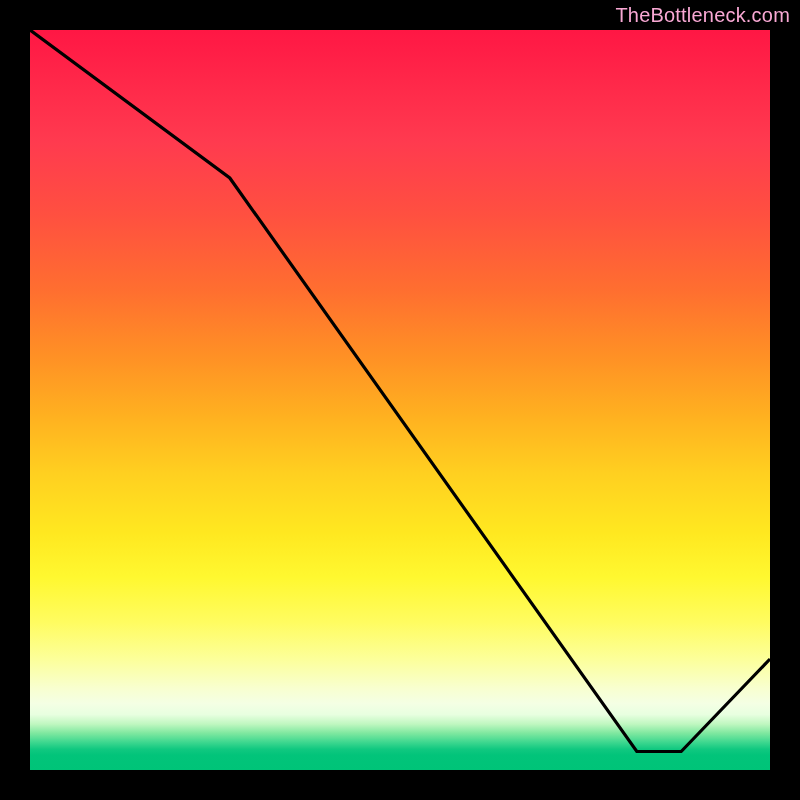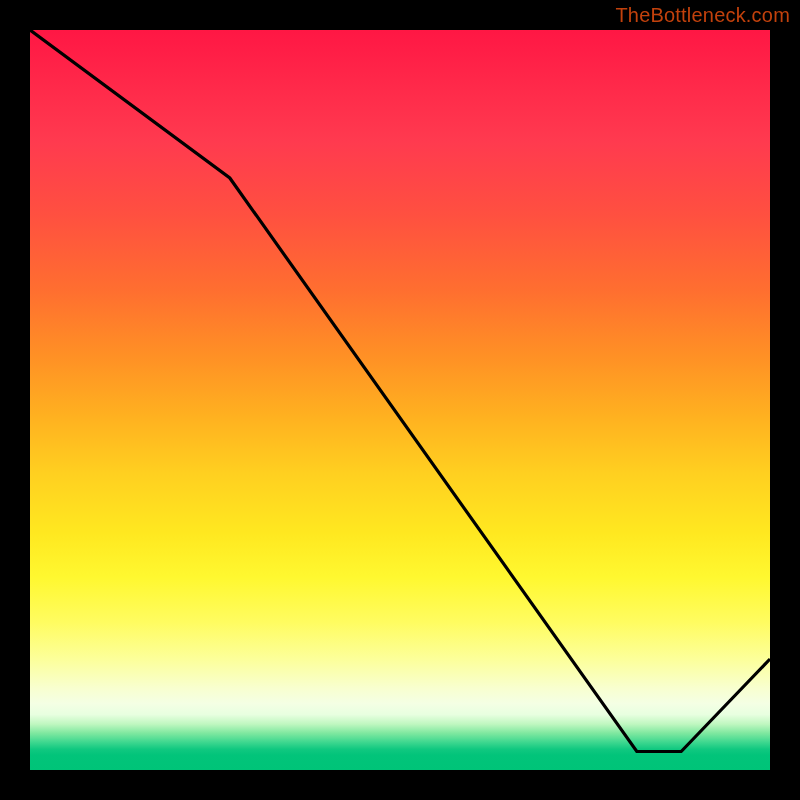--- a/index.html
+++ b/index.html
@@ -16,21 +16,21 @@
     top: 0;
     left: 0;
     width: 800px;
     height: 800px;
     background: #000;
   }
   .watermark {
     position: absolute;
     top: 4px;
     right: 10px;
-    color: #c2410c;
+    color: #f9a8d4;
     font-size: 20px;
     font-weight: 500;
     letter-spacing: 0.2px;
     user-select: none;
   }
   .plot {
     position: absolute;
     left: 30px;
     top: 30px;
     width: 740px;

